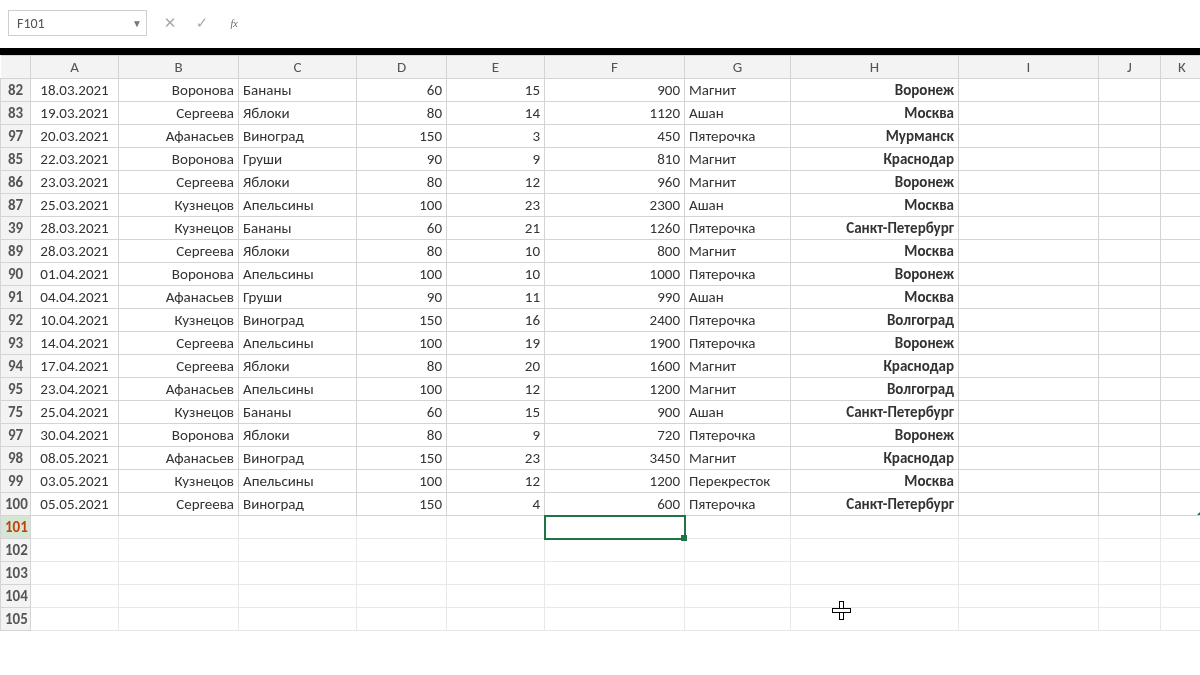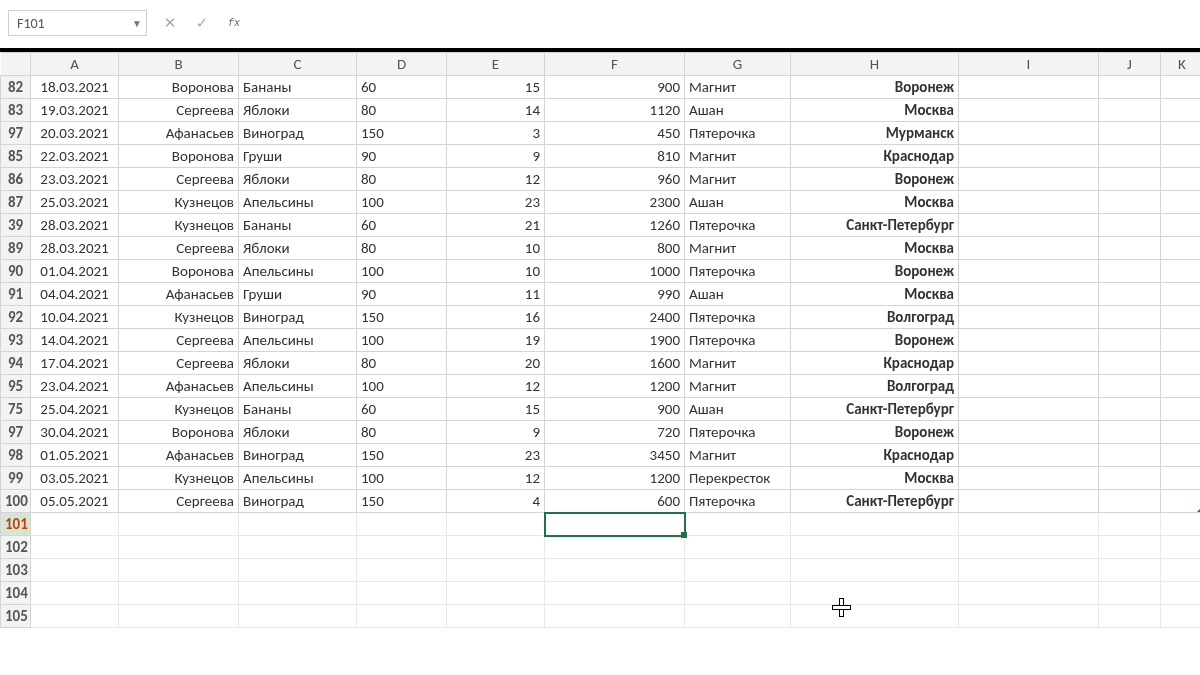--- a/index.html
+++ b/index.html
@@ -12,21 +12,21 @@
     width: 1200px;
     height: 675px;
     overflow: hidden;
     user-select: none;
   }
   
   .fbar {
     display: flex;
     align-items: center;
     height: 30px;
-    border-bottom: 4px solid #000000;
+    border-bottom: 7px solid #000000;
     background: #fff;
     padding: 8px 0 10px 0;
   }
   .namebox {
     width: 125px;
     height: 24px;
     margin-left: 8px;
     border: 1px solid #cfcfcf;
     background: #fff;
     display: flex;
@@ -50,21 +50,21 @@
     width: 18px;
     height: 18px;
     display: flex;
     align-items: center;
     justify-content: center;
     color: #a8a8a8;
     font-size: 15px;
   }
   .fx {
     font-style: italic;
-    font-family: Liberation Mono, monospace;
+    font-family: Liberation Serif, serif;
     color: #666;
     font-size: 10px;
   }
   .formula-input {
     flex: 1;
     height: 24px;
     border: none;
     outline: none;
     font-size: 14px;
     padding-left: 6px;
@@ -114,21 +114,21 @@
     color: #c2410c;
   }
   td {
     background: #fff;
     border-top: none;
     border-bottom: 1px solid #d4d4d4;
   }
   td.c-a { text-align: center; }
   td.c-b { text-align: right;  }
   td.c-c { text-align: left;  }
-  td.c-d { }
+  td.c-d { text-align: right; }
   td.c-e { text-align: right; }
   td.c-f { text-align: right; }
   td.c-g { text-align: left;  }
   td.c-h { text-align: right; font-weight: bold;  }
   
   .endmark::after{
     content:'';
     position:absolute;
     right:0;bottom:0;
     width:0;height:0;
@@ -441,21 +441,21 @@
           <td class="c-e">9</td>
           <td class="c-f">720</td>
           <td class="c-g">Пятерочка</td>
           <td class="c-h">Воронеж</td>
           <td class="c-i"></td>
           <td class="c-j"></td>
           <td class="c-k"></td>
         </tr>
         <tr>
           <th class="rowhdr">98</th>
-          <td class="c-a">01.05.2021</td>
+          <td class="c-a">08.05.2021</td>
           <td class="c-b">Афанасьев</td>
           <td class="c-c">Виноград</td>
           <td class="c-d">150</td>
           <td class="c-e">23</td>
           <td class="c-f">3450</td>
           <td class="c-g">Магнит</td>
           <td class="c-h">Краснодар</td>
           <td class="c-i"></td>
           <td class="c-j"></td>
           <td class="c-k"></td>

